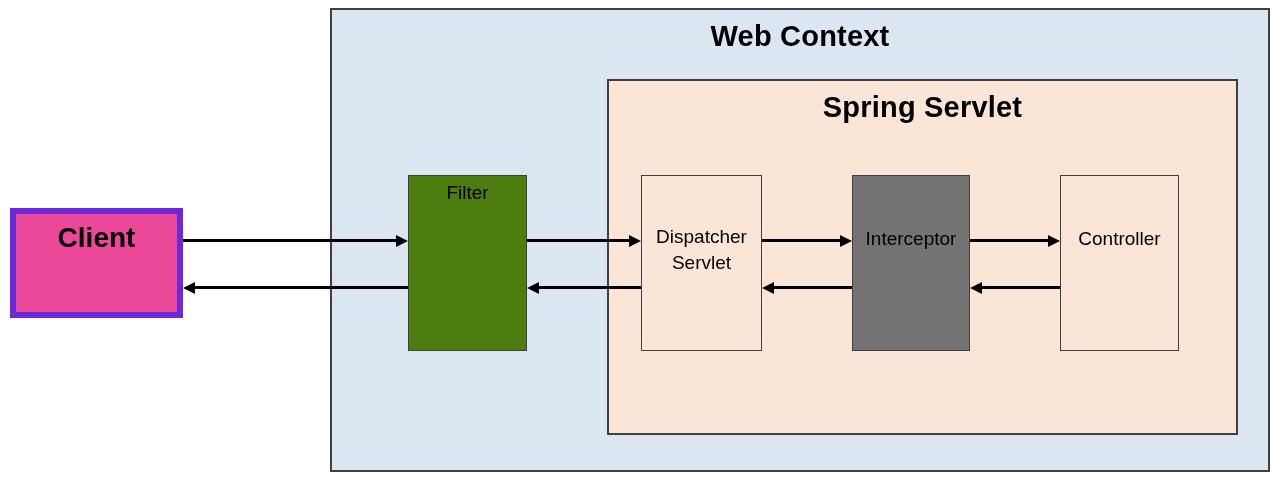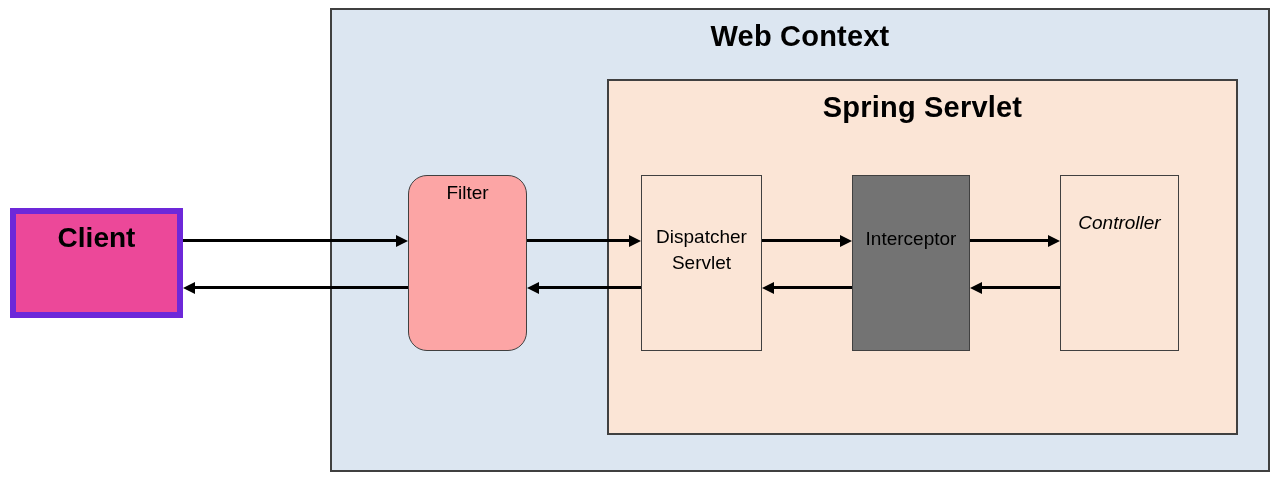--- a/index.html
+++ b/index.html
@@ -51,28 +51,28 @@
   
   .component {
     border: 1.5px solid #404040;
   }
   .comp-label {
     width: 100%;
     text-align: center;
     font-size: 19px;
     line-height: 26px;
   }
-  .filter { left: 408px; top: 175px; width: 119px; height: 176px; background: #fca5a5; border-radius: 19px; }
+  .filter { left: 408px; top: 175px; width: 119px; height: 176px; background: #4d7c0f; }
   .filter .comp-label { margin-top: 4px; }
   .dispatcher { left: 641px; top: 175px; width: 121px; height: 176px; background: #fbe5d6; }
   .dispatcher .comp-label { margin-top: 48px; text-align: center; }
   .interceptor { left: 852px; top: 175px; width: 118px; height: 176px; background: #737373; }
   .interceptor .comp-label { margin-top: 50px; }
   .controller { left: 1060px; top: 175px; width: 119px; height: 176px; background: #fbe5d6; }
-  .controller .comp-label { margin-top: 34px; font-style: italic; }
+  .controller .comp-label { margin-top: 50px; }
 
   
   .arrow {
     position: absolute;
     height: 3px;
     background: #000000;
   }
   .arrow::after {
     content: "";
     position: absolute;

